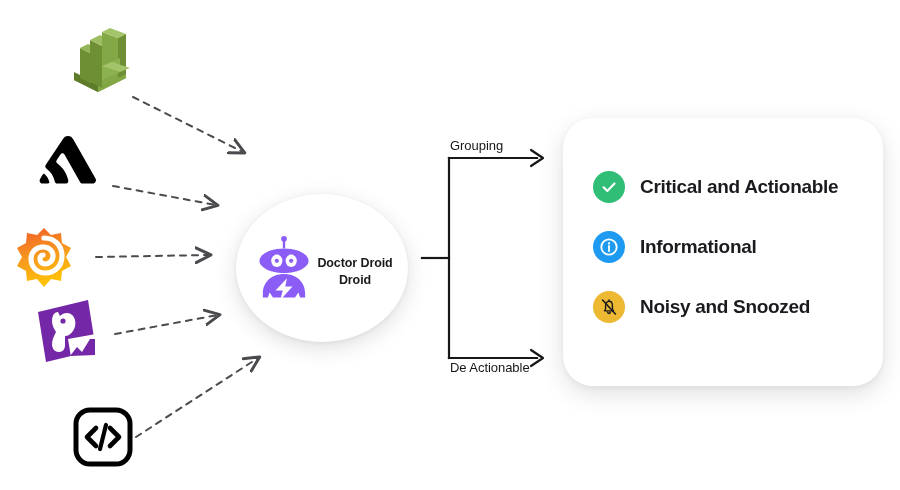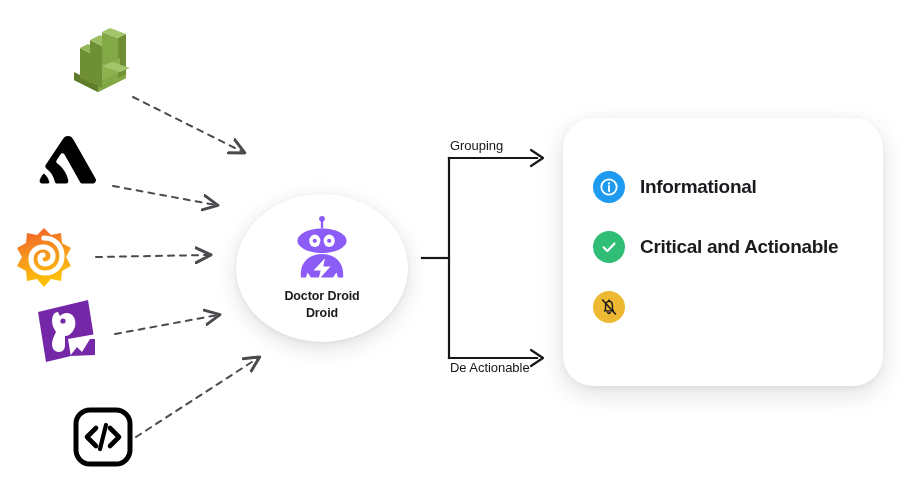--- a/index.html
+++ b/index.html
@@ -34,21 +34,21 @@
   .engine-node {
     position: absolute;
     left: 236px;
     top: 194px;
     width: 172px;
     height: 148px;
     border-radius: 50%;
     background: #ffffff;
     box-shadow: 0 6px 22px rgba(0,0,0,0.13), 0 1px 4px rgba(0,0,0,0.06);
     display: flex;
-    flex-direction: column;
+    flex-direction: row;
     align-items: center;
     justify-content: center;
   }
   .engine-label {
     margin-top: 7px;
     font-size: 12.5px;
     font-weight: bold;
     color: #1b1b1f;
     line-height: 1.32;
     text-align: center;
@@ -223,47 +223,48 @@
       <div>Droid</div>
     </div>
   </div>
 
   <div class="conn-label" id="label-grouping">Grouping</div>
   <div class="conn-label" id="label-dedup">De Actionable</div>
 
   <div class="result-card">
 
     <div class="result-row">
+      <div class="result-badge" style="background:#30BE76;">
+        <svg viewBox="0 0 24 24" width="20" height="20">
+          <path d="M5.5 12.4 L10 16.8 L18.6 7.8" fill="none" stroke="#ffffff" stroke-width="2.6" stroke-linecap="round" stroke-linejoin="round"></path>
+        </svg>
+      </div>
+      <div class="result-text">Critical and Actionable</div>
+    </div>
+
+    <div class="result-row">
       <div class="result-badge" style="background:#1E9BF0;">
         <svg viewBox="0 0 24 24" width="22" height="22">
           <circle cx="12" cy="12" r="8.4" fill="none" stroke="#ffffff" stroke-width="2"></circle>
           <circle cx="12" cy="8.1" r="1.25" fill="#ffffff"></circle>
           <path d="M12 10.9 L12 16.4" stroke="#ffffff" stroke-width="2" stroke-linecap="round"></path>
         </svg>
       </div>
       <div class="result-text">Informational</div>
-    </div>
-
-    <div class="result-row">
-      <div class="result-badge" style="background:#30BE76;">
-        <svg viewBox="0 0 24 24" width="20" height="20">
-          <path d="M5.5 12.4 L10 16.8 L18.6 7.8" fill="none" stroke="#ffffff" stroke-width="2.6" stroke-linecap="round" stroke-linejoin="round"></path>
-        </svg>
-      </div>
-      <div class="result-text">Critical and Actionable</div>
     </div>
 
     <div class="result-row">
       <div class="result-badge" style="background:#EDB932;">
         <svg viewBox="0 0 24 24" width="20" height="20">
           <path d="M6.6 16.6 C6.6 16.6 7.9 15.6 7.9 13.4 L7.9 10.4
                    C7.9 7.3 9.7 5.1 12 5.1 C14.3 5.1 16.1 7.3 16.1 10.4 L16.1 13.4
                    C16.1 15.6 17.4 16.6 17.4 16.6 Z" fill="none" stroke="#1b1b1f" stroke-width="1.7" stroke-linejoin="round"></path>
           <path d="M10.3 18.3 C10.6 19.2 11.2 19.8 12 19.8 C12.8 19.8 13.4 19.2 13.7 18.3" fill="none" stroke="#1b1b1f" stroke-width="1.7" stroke-linecap="round"></path>
           <path d="M12 5.1 L12 3.5" stroke="#1b1b1f" stroke-width="1.7" stroke-linecap="round"></path>
           <path d="M4.3 3.6 L19.7 20.4" stroke="#1b1b1f" stroke-width="1.9" stroke-linecap="round"></path>
         </svg>
       </div>
+      <div class="result-text">Noisy and Snoozed</div>
     </div>
 
   </div>
 
 </div>
 
 </body></html>

